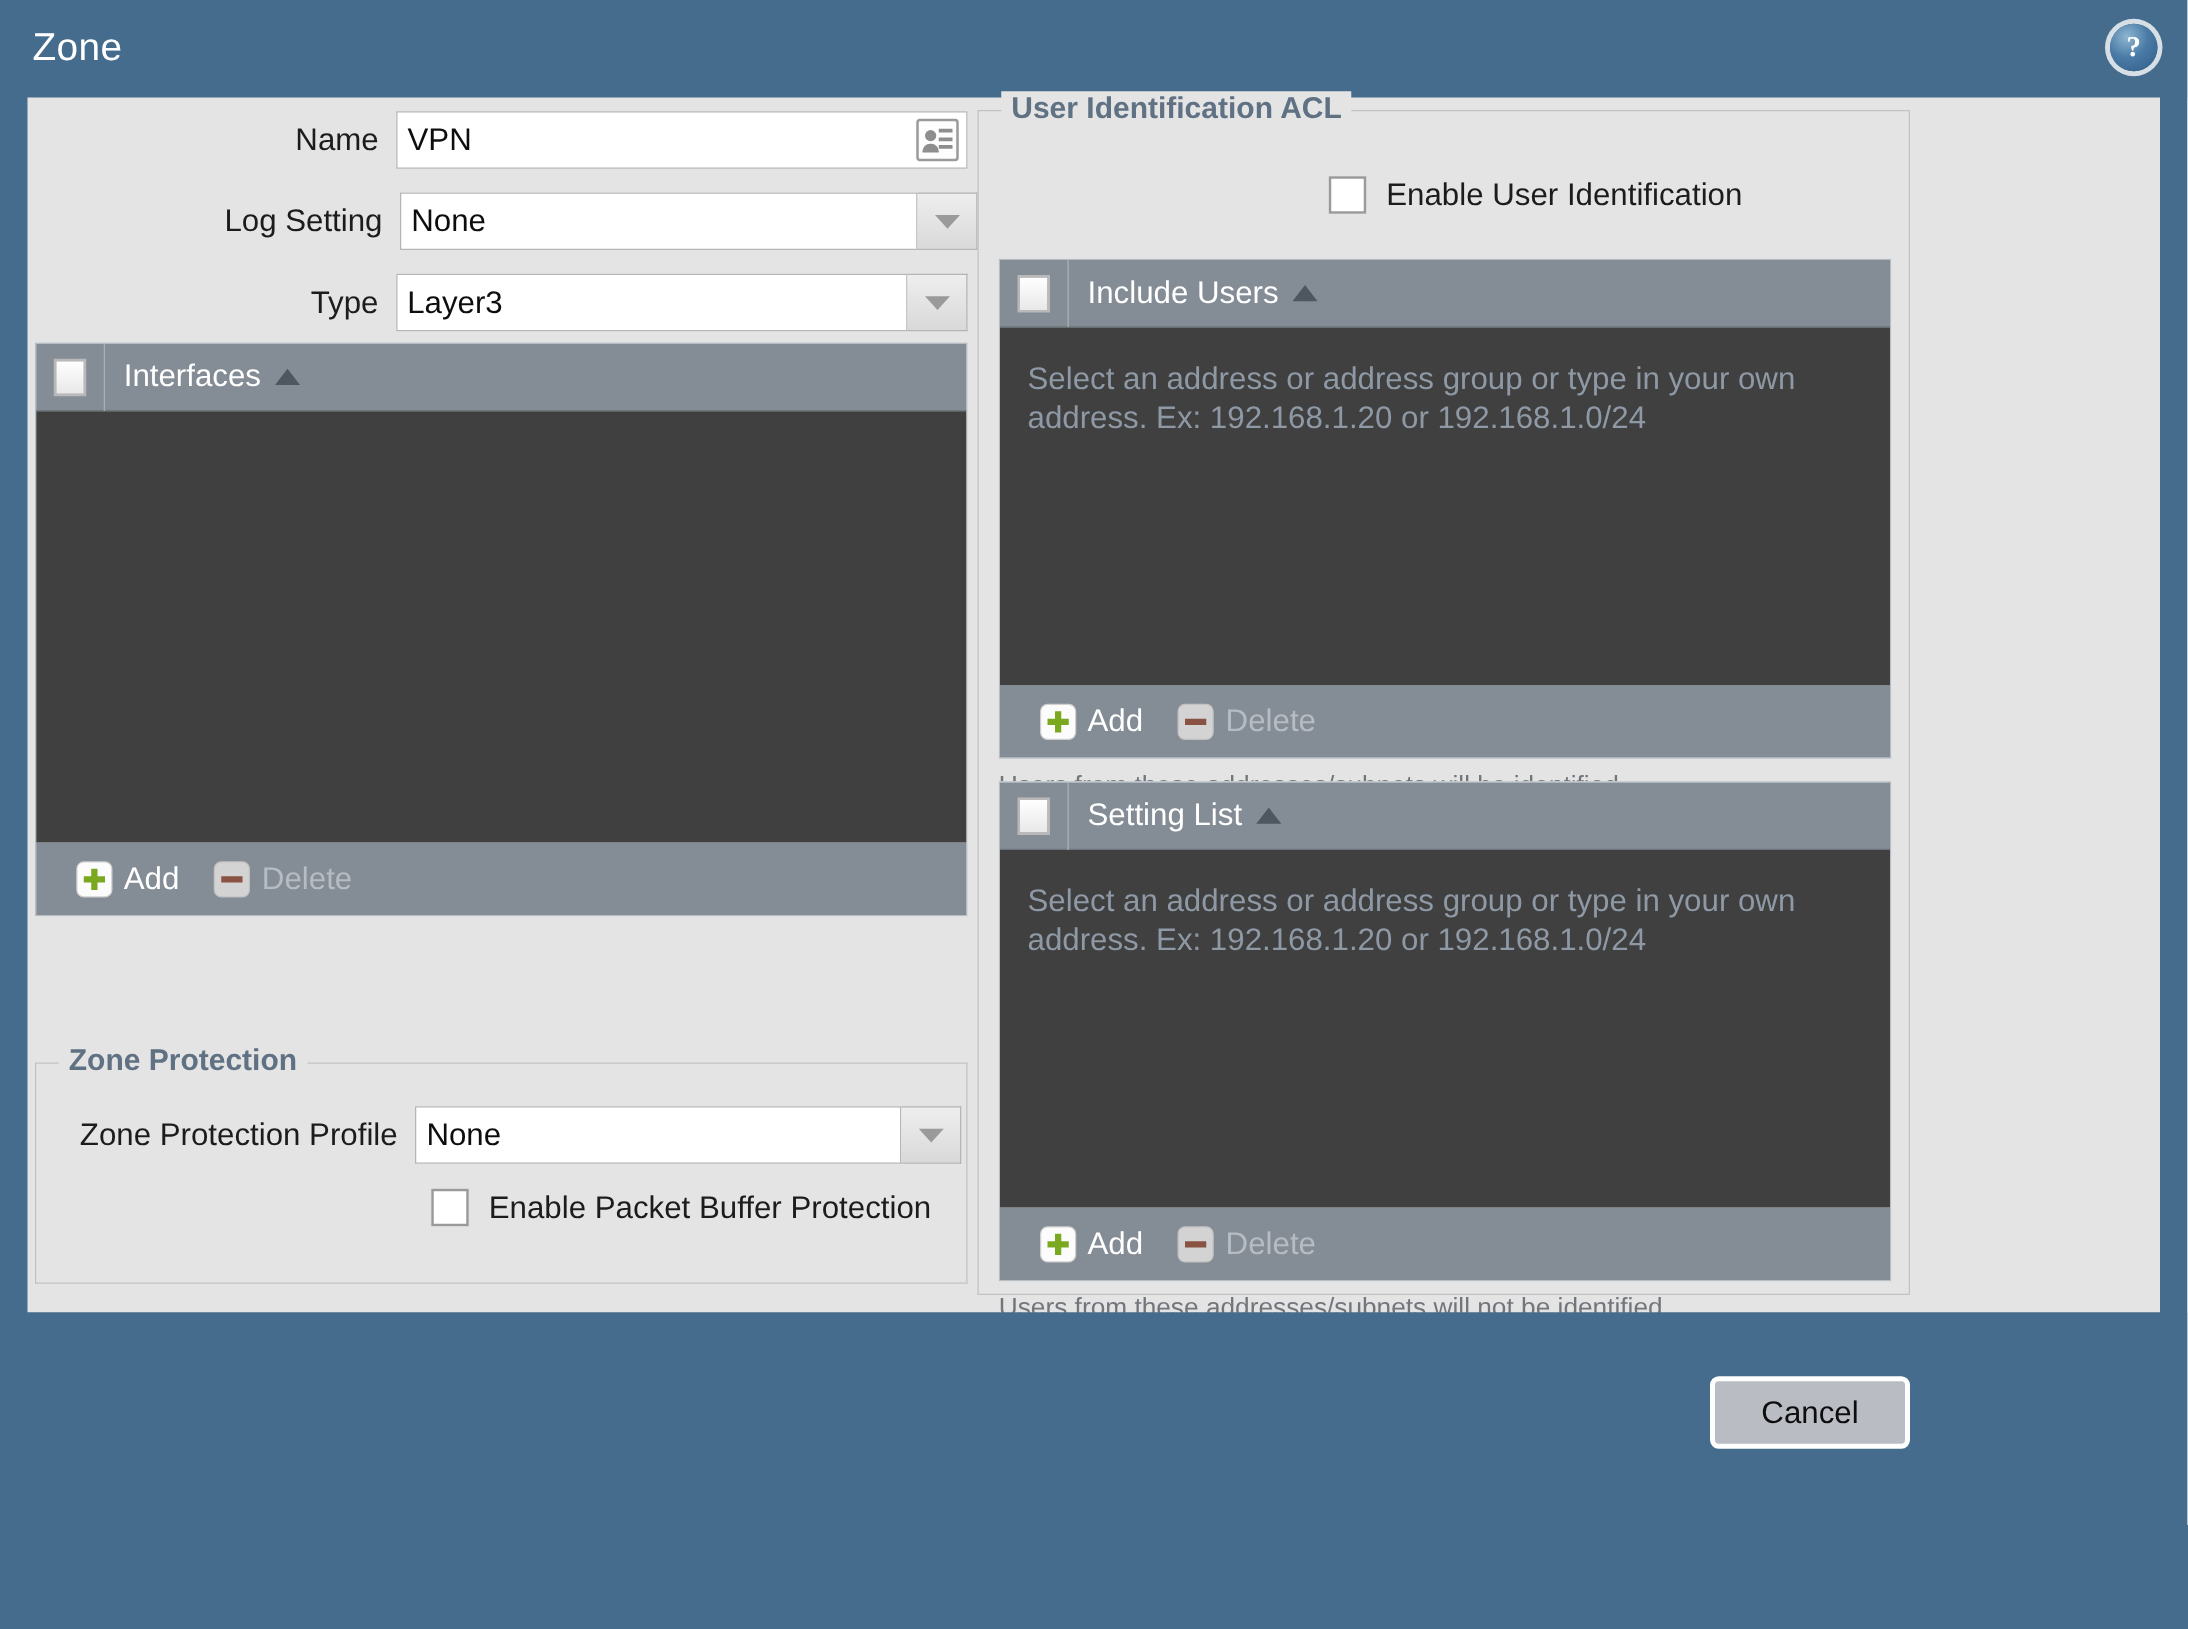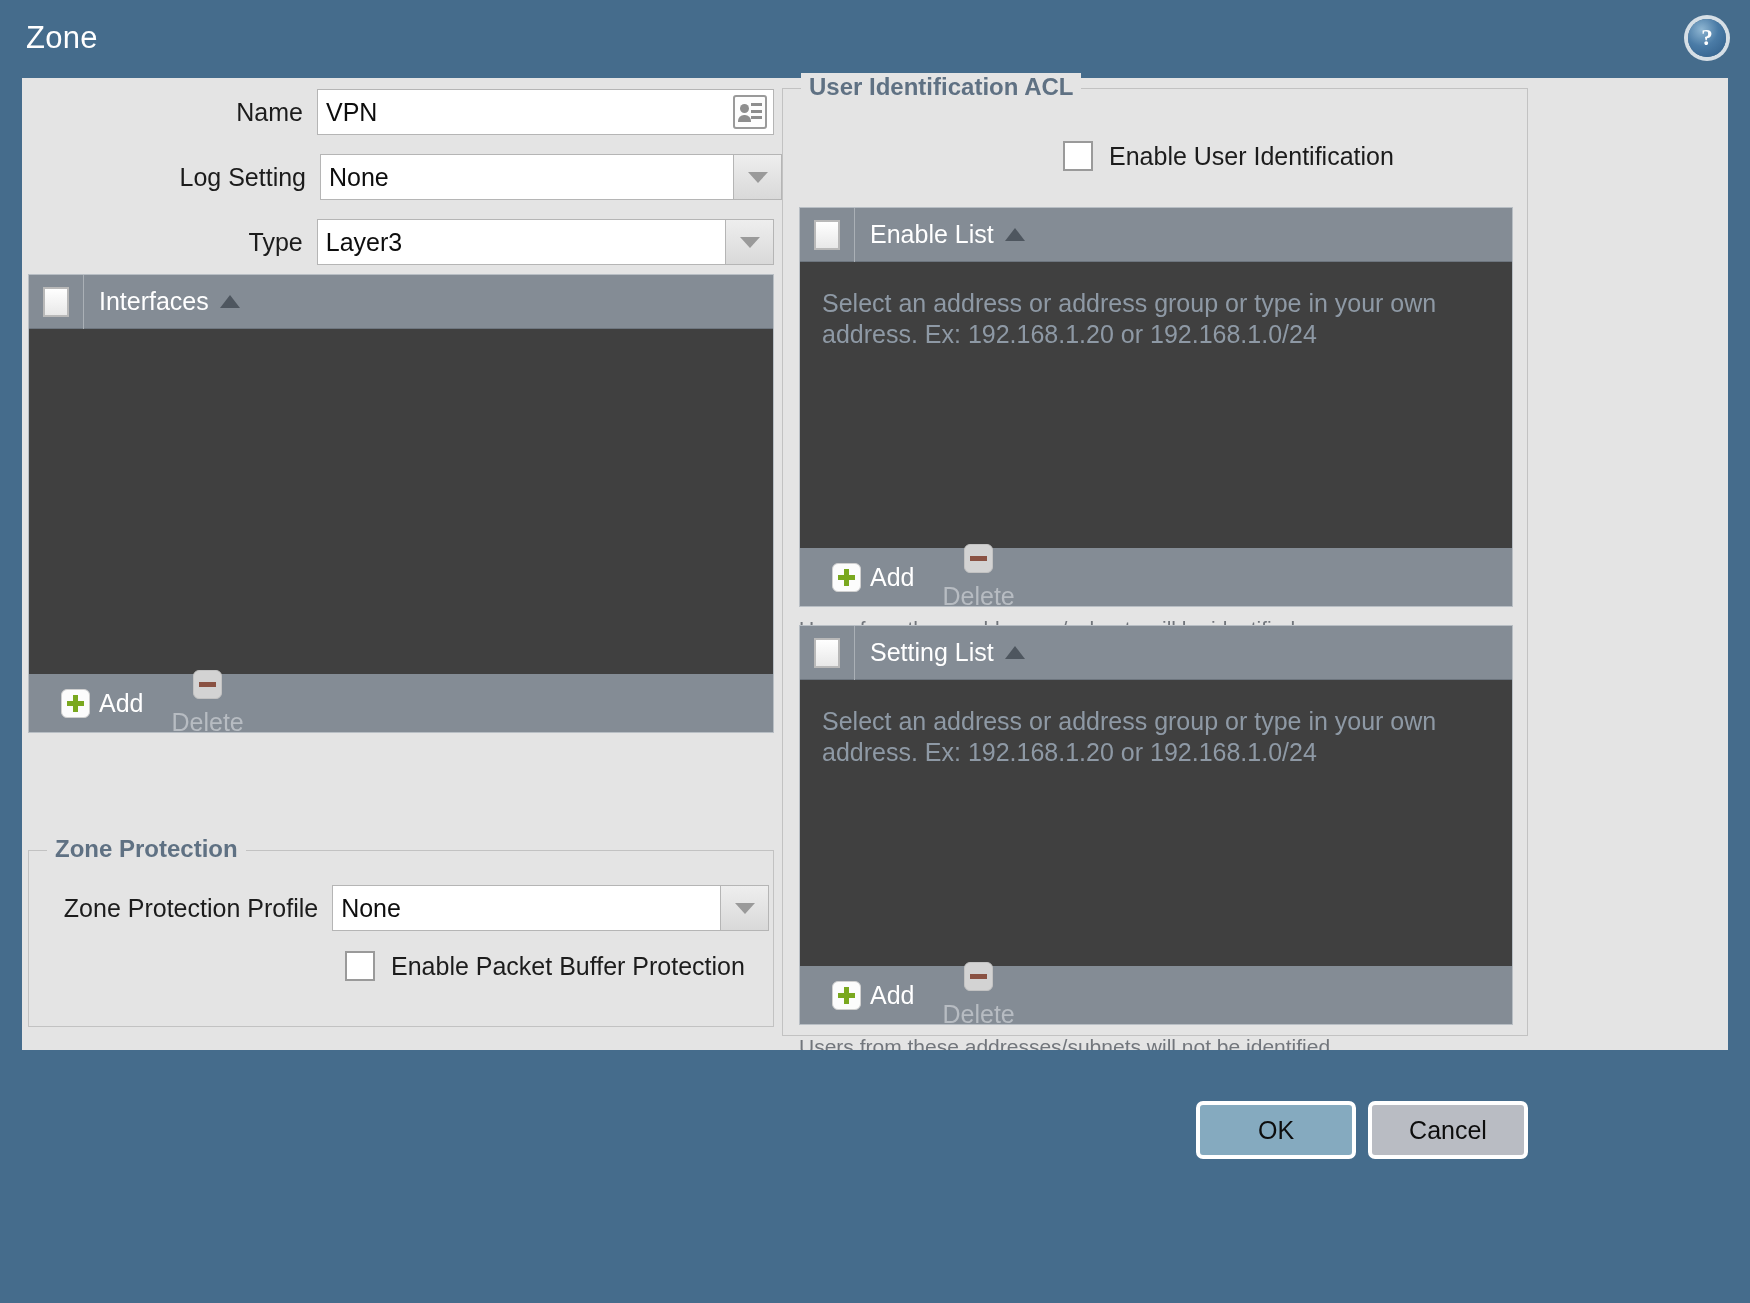--- a/index.html
+++ b/index.html
@@ -232,21 +232,21 @@
     padding-left: 32px;
     box-sizing: border-box;
     gap: 14px;
   }
   .tb-btn {
     display: flex;
     align-items: center;
     gap: 9px;
     cursor: pointer;
   }
-  .tb-btn.disabled { cursor: default; flex-direction: column; }
+  .tb-btn.disabled { cursor: default; }
   .ico-box {
     width: 29px;
     height: 29px;
     border-radius: 6px;
     background: #fcfcfc;
     border: 1px solid #cfcfcf;
     position: relative;
     box-sizing: border-box;
     flex: 0 0 auto;
   }
@@ -439,21 +439,21 @@
           <div class="cbox"></div>
           <div class="cb-text">Enable User Identification</div>
         </div>
 
         <div class="grid-panel" style="left:16px; top:118px; width:714px; height:400px;">
           <div class="grid-header">
             <div class="cbcell">
               <div class="hdr-cb"></div>
             </div>
             <div class="htitle">
-              <span>Enable List</span>
+              <span>Include Users</span>
               <span class="sort-asc"></span>
             </div>
           </div>
           <div class="grid-body" style="height:286px;">
             <div class="grid-placeholder">Select an address or address group or type in your own address. Ex: 192.168.1.20 or 192.168.1.0/24</div>
           </div>
           <div class="grid-footer">
             <div class="tb-btn">
               <span class="ico-box ico-plus"></span>
               <span class="tb-label">Add</span>
@@ -489,17 +489,16 @@
               <span class="tb-label dim">Delete</span>
             </div>
           </div>
         </div>
         <div class="hint" style="left:16px; top:946px;">Users from these addresses/subnets will not be identified.</div>
       </div>
     </div>
   </div>
 
   <div class="footer">
-    <div class="btn btn-ok" style="left:1196px; top:51px;">OK</div>
     <div class="btn btn-cancel" style="left:1368px; top:51px;">Cancel</div>
   </div>
 
 </div>
 
 </body></html>

